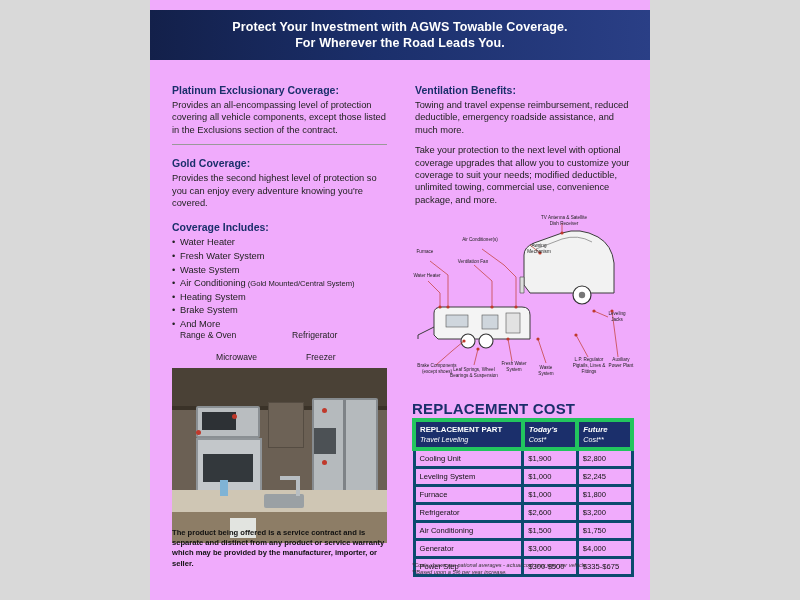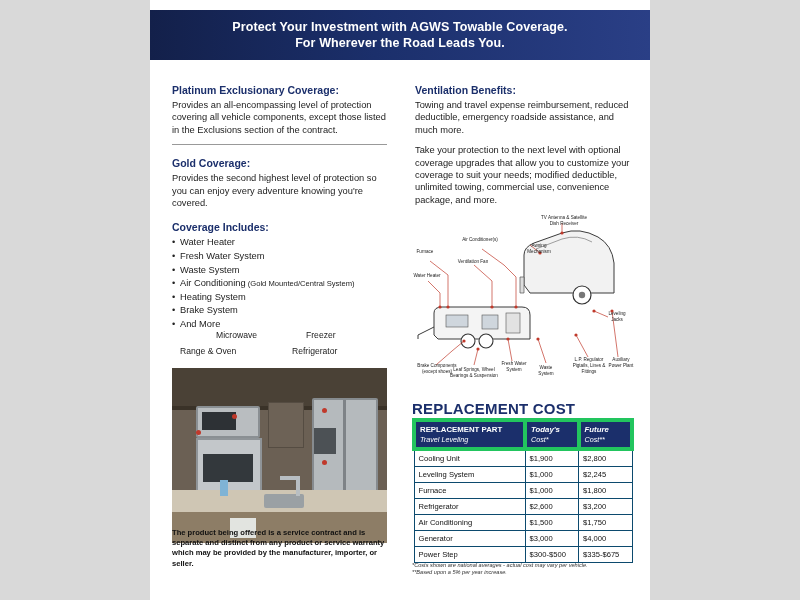--- a/index.html
+++ b/index.html
@@ -4,21 +4,21 @@
 <style>
   html,body{margin:0;padding:0;}
   body{
     width:800px;height:600px;
     background:#d9d9d9;
     font-family:"Liberation Sans", sans-serif;
     overflow:hidden;
   }
   .page{
     position:absolute;left:150px;top:0;width:500px;height:600px;
-    background:#ffffff;
+    background:#f0abfc;
   }
   .banner{
     position:absolute;left:0;top:10px;width:500px;height:50px;
     background:linear-gradient(90deg,#13204a 0%,#1b2f6b 45%,#2a3f86 100%);
     color:#ffffff;display:flex;flex-direction:column;align-items:center;justify-content:center;
   }
   .banner .l1,.banner .l2{font-size:12.5px;font-weight:bold;letter-spacing:.1px;line-height:16px;}
   .col-left{position:absolute;left:22px;top:72px;width:215px;}
   .col-right{position:absolute;left:265px;top:72px;width:218px;}
   h3.head{
@@ -71,21 +71,21 @@
   .rv-wrap{position:absolute;left:262px;top:215px;width:222px;height:170px;}
   .rv-label{position:absolute;font-size:4.6px;color:#222;line-height:6px;text-align:center;}
   
   .rc-title{
     position:absolute;left:262px;top:400px;font-size:15px;font-weight:bold;color:#1b2f6b;letter-spacing:.2px;
   }
   table.rc{
     position:absolute;left:262px;top:418px;width:222px;border-collapse:collapse;
   }
   table.rc th,table.rc td{
-    font-size:7.6px;color:#111;padding:3px 4px;border:1px solid #0c4a6e;text-align:left;
+    font-size:7.6px;color:#111;padding:3px 4px;border:3px solid #0c4a6e;text-align:left;
   }
   table.rc thead th{
     background:#1b2f6b;color:#fff;border:4px solid #22c55e;font-size:7.8px;line-height:9.6px;
   }
   table.rc thead th .it{font-style:italic;font-weight:normal;font-size:7.2px;display:block;}
   table.rc thead th.it-head{font-style:italic;}
   .rc-foot{
     position:absolute;left:262px;top:562px;width:222px;font-size:5.6px;font-style:italic;color:#333;line-height:7.4px;
   }
 </style>
@@ -180,27 +180,27 @@
     <div class="rv-label" style="left:190px;top:96px;width:30px;">Leveling Jacks</div>
     <div class="rv-label" style="left:2px;top:148px;width:46px;">Brake Components (except shoes)</div>
     <div class="rv-label" style="left:36px;top:152px;width:52px;">Leaf Springs, Wheel Bearings &amp; Suspension</div>
     <div class="rv-label" style="left:84px;top:146px;width:36px;">Fresh Water System</div>
     <div class="rv-label" style="left:120px;top:150px;width:28px;">Waste System</div>
     <div class="rv-label" style="left:156px;top:142px;width:42px;">L.P. Regulator Pigtails, Lines &amp; Fittings</div>
     <div class="rv-label" style="left:194px;top:142px;width:30px;">Auxiliary Power Plant</div>
   </div>
 
   <div class="photo-wrap">
+    <div class="photo-labels">
+      <div class="lbl" style="left:8px;top:0;">Range &amp; Oven</div>
+      <div class="lbl" style="left:120px;top:0;">Refrigerator</div>
+    </div>
     <div class="photo-labels" style="height:16px;">
       <div class="lbl" style="left:44px;top:0;">Microwave</div>
       <div class="lbl" style="left:134px;top:0;">Freezer</div>
-    </div>
-    <div class="photo-labels">
-      <div class="lbl" style="left:8px;top:0;">Range &amp; Oven</div>
-      <div class="lbl" style="left:120px;top:0;">Refrigerator</div>
     </div>
     <div class="photo">
       <div class="ph-wall"></div>
       <div class="ph-cabinet-top"></div>
       <div class="ph-window"></div>
       <div class="ph-micro"></div>
       <div class="ph-oven"></div>
       <div class="ph-fridge"></div>
       <div class="ph-fridge-disp"></div>
       <div class="ph-counter"></div>

